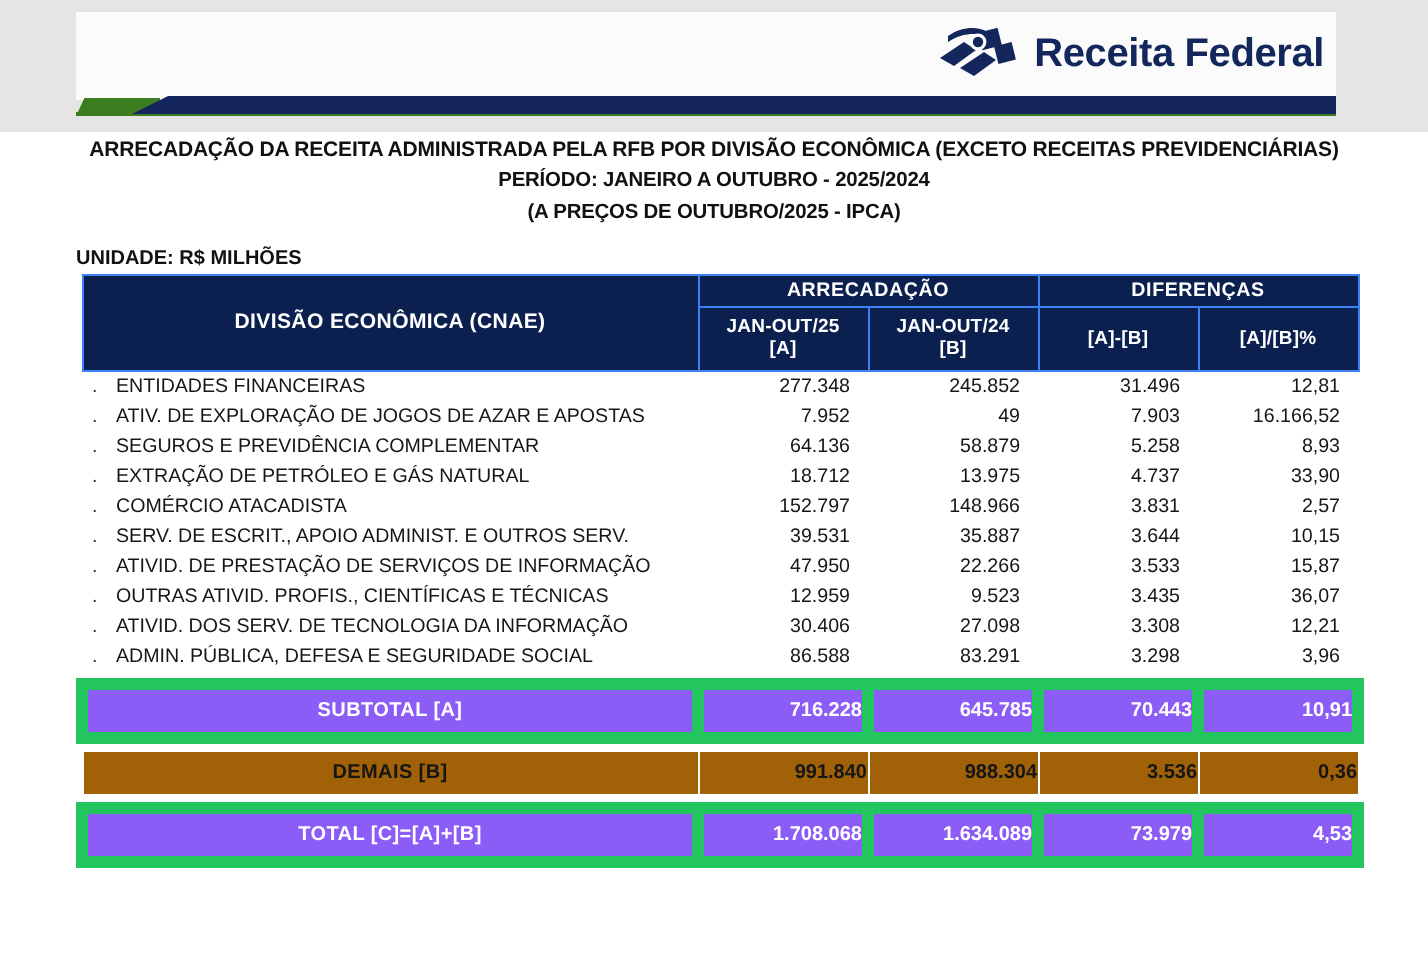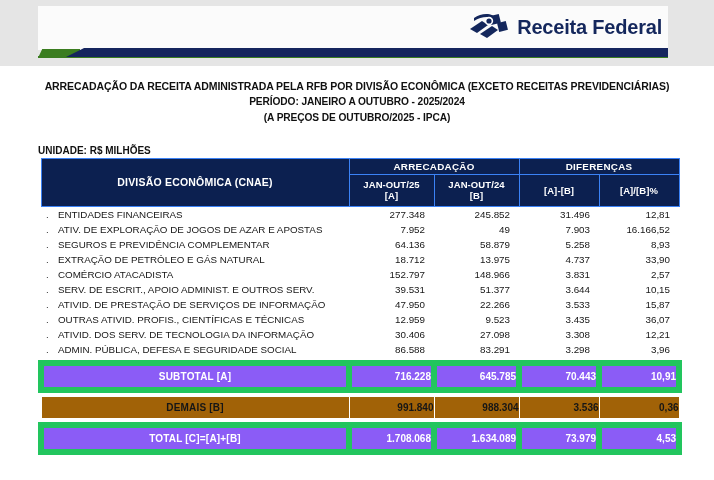--- a/index.html
+++ b/index.html
@@ -79,37 +79,37 @@
     left: 66px;
     top: 1px;
     width: 602px;
     height: 9px;
     background: #15255e;
     clip-path: polygon(3% 0, 100% 0, 100% 100%, 0 100%);
   }
 
   
   .titles {
-    margin-top: 12px;
+    margin-top: 1px;
     text-align: center;
     padding: 0 24px;
   }
   .title-line {
     font-size: 10.5px;
     font-weight: bold;
     color: #111111;
     line-height: 16px;
     letter-spacing: -0.1px;
     white-space: nowrap;
   }
   .title-line.sub { font-size: 10.2px; }
 
   
   .unit-label {
-    margin: 19px 0 2px 38px;
+    margin: 9px 0 2px 38px;
     font-size: 10px;
     font-weight: bold;
     color: #111111;
   }
 
   
   .tbl-wrap {
     margin: 0 auto;
     width: 638px;
     margin-left: 38px;
@@ -301,21 +301,21 @@
         <tr>
           <td class="cell-name"><span class="bullet">.</span><span>COMÉRCIO ATACADISTA</span></td>
           <td class="num">152.797</td>
           <td class="num">148.966</td>
           <td class="num">3.831</td>
           <td class="num">2,57</td>
         </tr>
         <tr>
           <td class="cell-name"><span class="bullet">.</span><span>SERV. DE ESCRIT., APOIO ADMINIST. E OUTROS SERV.</span></td>
           <td class="num">39.531</td>
-          <td class="num">51.377</td>
+          <td class="num">35.887</td>
           <td class="num">3.644</td>
           <td class="num">10,15</td>
         </tr>
         <tr>
           <td class="cell-name"><span class="bullet">.</span><span>ATIVID. DE PRESTAÇÃO DE SERVIÇOS DE INFORMAÇÃO</span></td>
           <td class="num">47.950</td>
           <td class="num">22.266</td>
           <td class="num">3.533</td>
           <td class="num">15,87</td>
         </tr>

